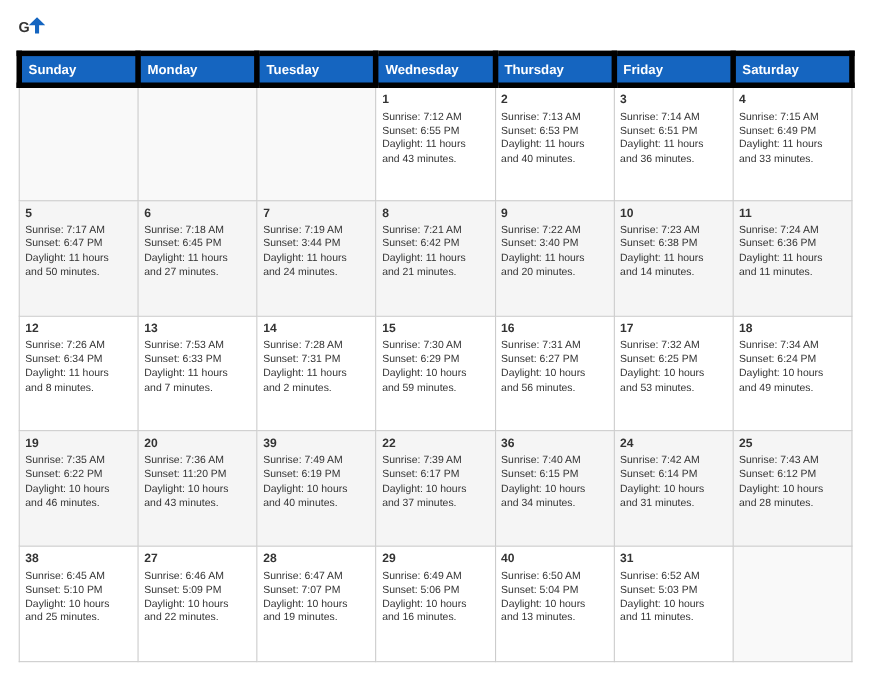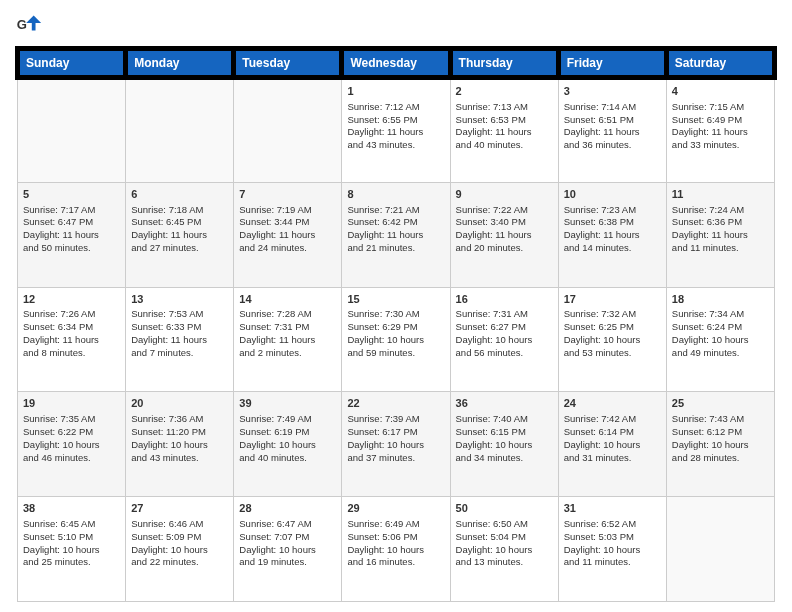--- a/index.html
+++ b/index.html
@@ -334,21 +334,21 @@
             <div>and 19 minutes.</div>
           </td>
           <td>
             <span class="day-num">29</span>
             <div>Sunrise: 6:49 AM</div>
             <div>Sunset: 5:06 PM</div>
             <div>Daylight: 10 hours</div>
             <div>and 16 minutes.</div>
           </td>
           <td>
-            <span class="day-num">50</span>
+            <span class="day-num">40</span>
             <div>Sunrise: 6:50 AM</div>
             <div>Sunset: 5:04 PM</div>
             <div>Daylight: 10 hours</div>
             <div>and 13 minutes.</div>
           </td>
           <td>
             <span class="day-num">31</span>
             <div>Sunrise: 6:52 AM</div>
             <div>Sunset: 5:03 PM</div>
             <div>Daylight: 10 hours</div>

